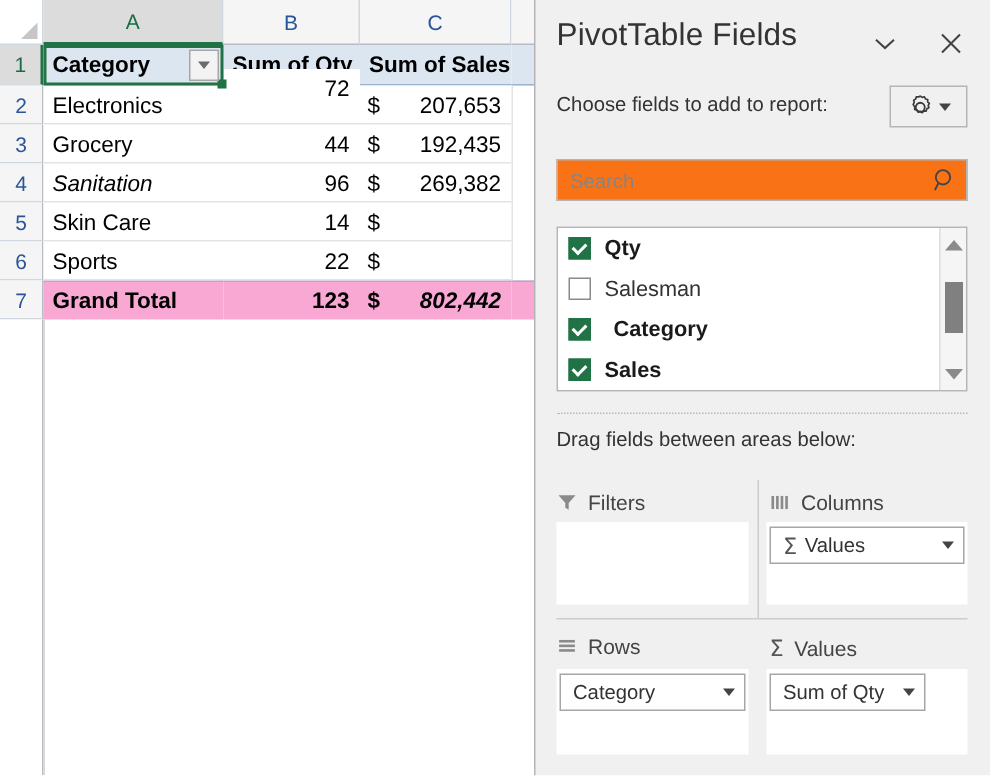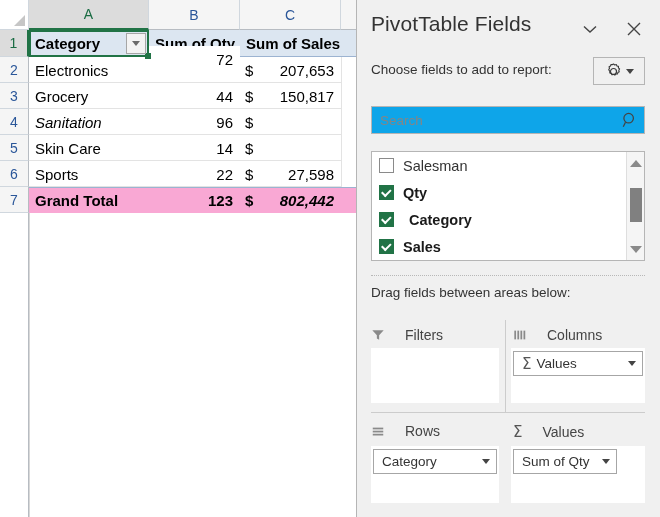--- a/index.html
+++ b/index.html
@@ -151,21 +151,21 @@
     width: 0; height: 0;
     border-left: 4px solid transparent;
     border-right: 4px solid transparent;
     border-top: 5px solid #444444;
   }
 
   
   #search-box {
     position: absolute; left: 14px; top: 106px;
     width: 274px; height: 28px;
-    background: #0ea5e9;
+    background: #f97316;
     border: 1px solid #b5b5b5;
     display: flex; align-items: center;
   }
   #search-input {
     flex: 1; border: 0; outline: 0;
     font-family: "Liberation Sans", sans-serif;
     font-size: 13.5px; color: #333333;
     padding-left: 8px; background: transparent;
   }
   #search-input::placeholder { color: #858585; }
@@ -245,21 +245,21 @@
     border-top: 1px dotted #b8b8b8;
   }
   #drag-label {
     position: absolute; left: 14px; top: 285px;
     font-size: 13.5px; color: #333333;
   }
 
   
   .area-head {
     position: absolute;
-    display: flex; align-items: center; gap: 20px;
+    display: flex; align-items: center; gap: 7px;
     font-size: 14px; color: #444444;
   }
   .area-box {
     position: absolute;
     background: #ffffff;
     border: 0;
   }
   .area-divider-v {
     position: absolute; width: 1px; background: #cccccc;
   }
@@ -317,34 +317,34 @@
       <div class="cell hdr" style="left:341px; top:30px; width:15px; height:27px;"></div>
 
       <div class="cell l" style="left:29px;  top:57px; width:120px; height:26px;">Electronics</div>
       <div class="cell r" style="left:149px; top:46px; width:91px;  height:26px;">72</div>
       <div class="cell cur" style="left:240px; top:57px; width:18px; height:26px;">$</div>
       <div class="cell r" style="left:258px; top:57px; width:83px;  height:26px;">207,653</div>
 
       <div class="cell l" style="left:29px;  top:83px; width:120px; height:26px;">Grocery</div>
       <div class="cell r" style="left:149px; top:83px; width:91px;  height:26px;">44</div>
       <div class="cell cur" style="left:240px; top:83px; width:18px; height:26px;">$</div>
-      <div class="cell r" style="left:258px; top:83px; width:83px;  height:26px;">150,817</div>
+      <div class="cell r" style="left:258px; top:83px; width:83px;  height:26px;">192,435</div>
 
       <div class="cell l" style="left:29px;  top:109px; width:120px; height:26px;font-style:italic;">Sanitation</div>
       <div class="cell r" style="left:149px; top:109px; width:91px;  height:26px;">96</div>
       <div class="cell cur" style="left:240px; top:109px; width:18px; height:26px;">$</div>
+      <div class="cell r" style="left:258px; top:109px; width:83px;  height:26px;">269,382</div>
 
       <div class="cell l" style="left:29px;  top:135px; width:120px; height:26px;">Skin Care</div>
       <div class="cell r" style="left:149px; top:135px; width:91px;  height:26px;">14</div>
       <div class="cell cur" style="left:240px; top:135px; width:18px; height:26px;">$</div>
 
       <div class="cell l" style="left:29px;  top:161px; width:120px; height:26px;">Sports</div>
       <div class="cell r" style="left:149px; top:161px; width:91px;  height:26px;">22</div>
       <div class="cell cur" style="left:240px; top:161px; width:18px; height:26px;">$</div>
-      <div class="cell r" style="left:258px; top:161px; width:83px;  height:26px;">27,598</div>
 
       <div class="cell total l" style="left:29px;  top:187px; width:120px; height:26px;">Grand Total</div>
       <div class="cell total r" style="left:149px; top:187px; width:91px;  height:26px;">123</div>
       <div class="cell total cur" style="left:240px; top:187px; width:18px; height:26px;">$</div>
       <div class="cell total r" style="left:258px; top:187px; width:83px;  height:26px;font-style:italic;">802,442</div>
       <div class="cell total" style="left:341px; top:187px; width:15px; height:26px;"></div>
 
       <div class="rowline" style="left:29px; top:82px;  width:312px;"></div>
       <div class="rowline" style="left:29px; top:108px; width:312px;"></div>
       <div class="rowline" style="left:29px; top:134px; width:312px;"></div>
@@ -394,27 +394,27 @@
         <svg width="18" height="18" viewBox="0 0 20 20">
           <circle cx="8.5" cy="8" r="5.3" fill="none" stroke="#444444" stroke-width="1.4"></circle>
           <path d="M5 12.5 L2.5 17.5" fill="none" stroke="#444444" stroke-width="1.4"></path>
         </svg>
       </span>
     </div>
 
     <div id="field-list">
 
       <div class="field-row">
+        <span class="chk on"></span>
+        <span class="field-label checked">Qty</span>
+      </div>
+
+      <div class="field-row">
         <span class="chk"></span>
         <span class="field-label">Salesman</span>
-      </div>
-
-      <div class="field-row">
-        <span class="chk on"></span>
-        <span class="field-label checked">Qty</span>
       </div>
 
       <div class="field-row indent">
         <span class="chk on"></span>
         <span class="field-label checked">Category</span>
       </div>
 
       <div class="field-row">
         <span class="chk on"></span>
         <span class="field-label checked">Sales</span>
@@ -454,21 +454,21 @@
     <div class="area-box" style="left:154px; top:348px; width:134px; height:55px;"></div>
     <div class="pill" style="left:156px; top:351px; width:130px;">
       <span class="sigma">Σ</span>
       <span class="pill-text">Values</span>
       <span class="pill-chev"></span>
     </div>
 
     <div class="area-divider-v" style="left:148px; top:320px; height:92px;"></div>
     <div class="area-divider-h" style="left:14px;  top:412px; width:274px;"></div>
 
-    <div class="area-head" style="left:14px; top:423px;align-items:flex-end;">
+    <div class="area-head" style="left:14px; top:423px;">
       <svg width="14" height="14" viewBox="0 0 16 16">
         <rect x="2" y="3" width="12" height="2" fill="#8a8a8a"></rect>
         <rect x="2" y="6.5" width="12" height="2" fill="#8a8a8a"></rect>
         <rect x="2" y="10" width="12" height="2" fill="#8a8a8a"></rect>
       </svg>
       <span>Rows</span>
     </div>
     <div class="area-box" style="left:14px; top:446px; width:128px; height:57px;"></div>
     <div class="pill" style="left:16px; top:449px; width:124px;">
       <span class="pill-text">Category</span>

